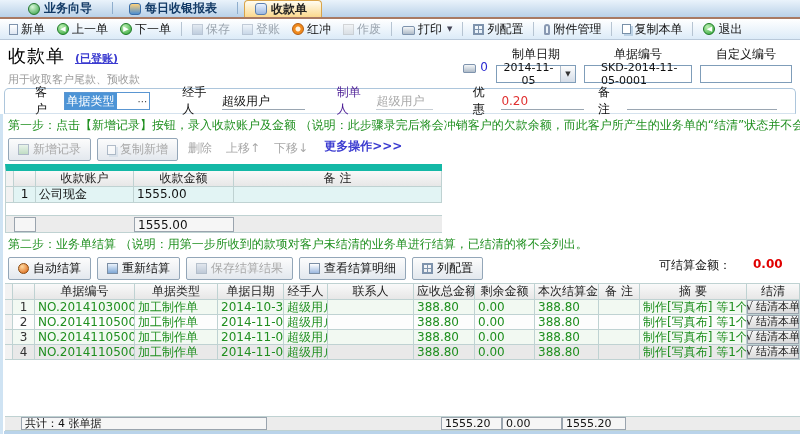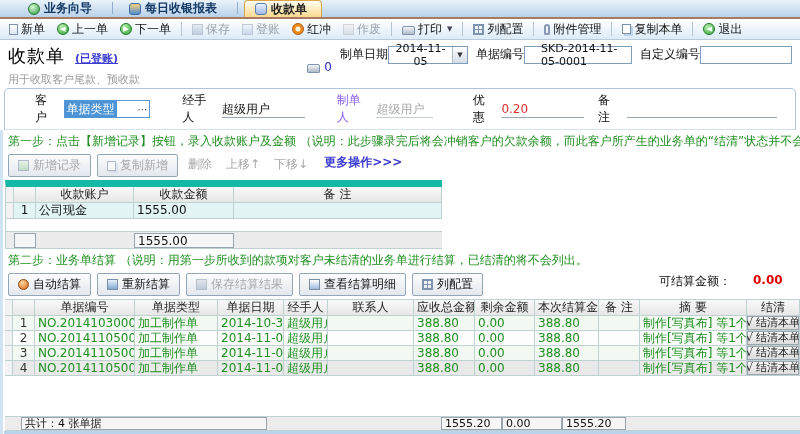--- a/index.html
+++ b/index.html
@@ -45,35 +45,35 @@
 
   
   .dochead { height:46px; display:flex; justify-content:space-between; padding:4px 8px 0 8px; }
   .dh-left .titlerow { display:flex; align-items:baseline; gap:10px; }
   .pagetitle { font-size:18px; color:#000; letter-spacing:1px; }
   .statuslink { color:#3b3bd0; text-decoration:underline; font-size:11px; font-weight:bold; cursor:pointer; }
   .subtitle { color:#9a9a9a; font-size:11px; margin-top:4px; }
   .dh-right { display:flex; align-items:flex-start; gap:8px; padding-top:2px; }
   .printcount { display:flex; align-items:center; gap:4px; margin-top:14px; cursor:pointer; }
   .printcount .n { color:#2a2ad0; }
-  .fgroup { display:flex; flex-direction:row; align-items:flex-start; }
+  .fgroup { display:flex; flex-direction:column; align-items:center; }
   .fgroup .flabel { font-size:12px; color:#111; margin-bottom:2px; }
   .fbox { border:1px solid #7f9db9; background:#fff; height:18px; display:flex; align-items:center; font-size:11px; }
   .fbox.date { width:80px; }
   .fbox.date .val { flex:1; text-align:center; }
   .fbox.date .dd { width:15px; height:16px; background:linear-gradient(#fdfdfd,#d5dde8); border-left:1px solid #aebbc8;
     font-size:7px; color:#333; display:flex; align-items:center; justify-content:center; cursor:pointer; }
   .fbox.num { width:108px; justify-content:center;padding-left:16px; }
   .fbox.custom { width:92px; }
 
   
-  .formbox { margin:2px 4px 0 4px; height:42px; border:1px solid #adc6dc; border-bottom-color:#d5e2ee;
+  .formbox { margin:2px 4px 0 4px; height:26px; border:1px solid #adc6dc; border-bottom-color:#d5e2ee;
     border-radius:5px 5px 0 0; display:flex; align-items:center; padding:0 18px 0 30px; gap:6px; background:#fff; }
   .flbl { color:#111; }
-  .flbl.dim { color:#8b5cf6; }
+  .flbl.dim { color:#4c1d95; }
   .custbox { width:92px; height:18px; border:1px solid #5a96d2; display:flex; align-items:center; background:#fff; }
   .custbox .sel { background:#4d94d6; color:#fff; padding:0 2px; white-space:nowrap; }
   .custbox .dots { margin-left:auto; color:#444; font-size:10px; padding-right:2px; cursor:pointer; }
   .uline { border-bottom:1px solid #9aa6b2; height:17px; display:inline-block; line-height:17px; }
   .handval { width:88px; }
   .makerval { width:60px; color:#a8a8a8; border-bottom-color:#c6cdd4; }
   .discval { width:88px; color:#e03030; }
   .rmkval { width:160px; }
 
   

